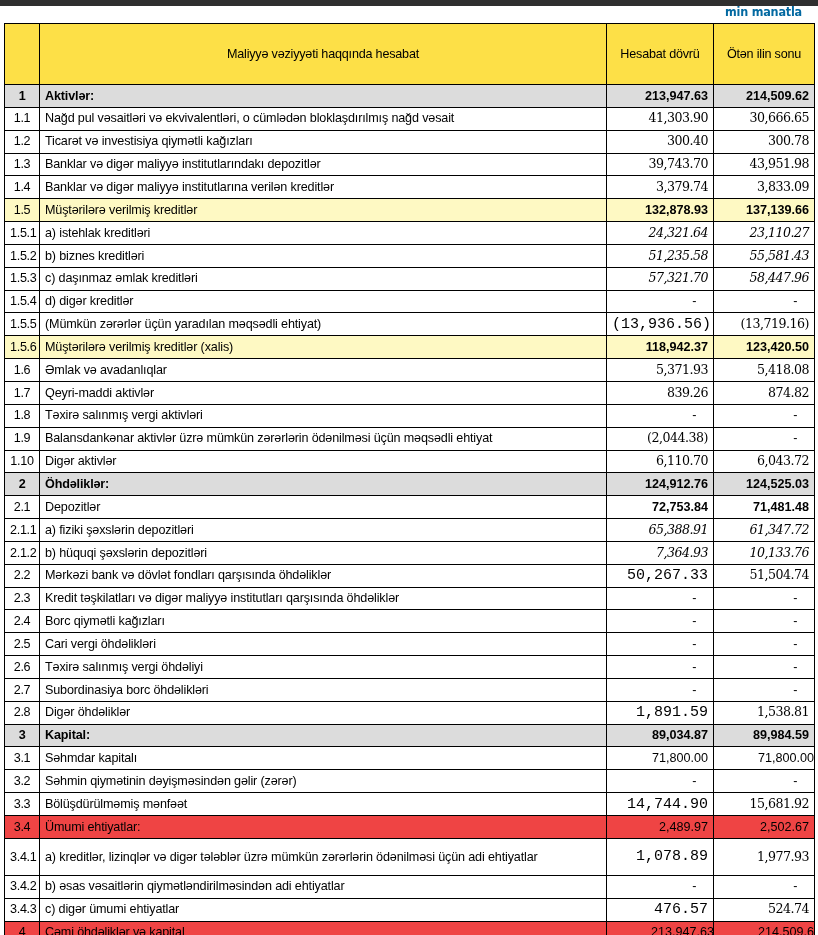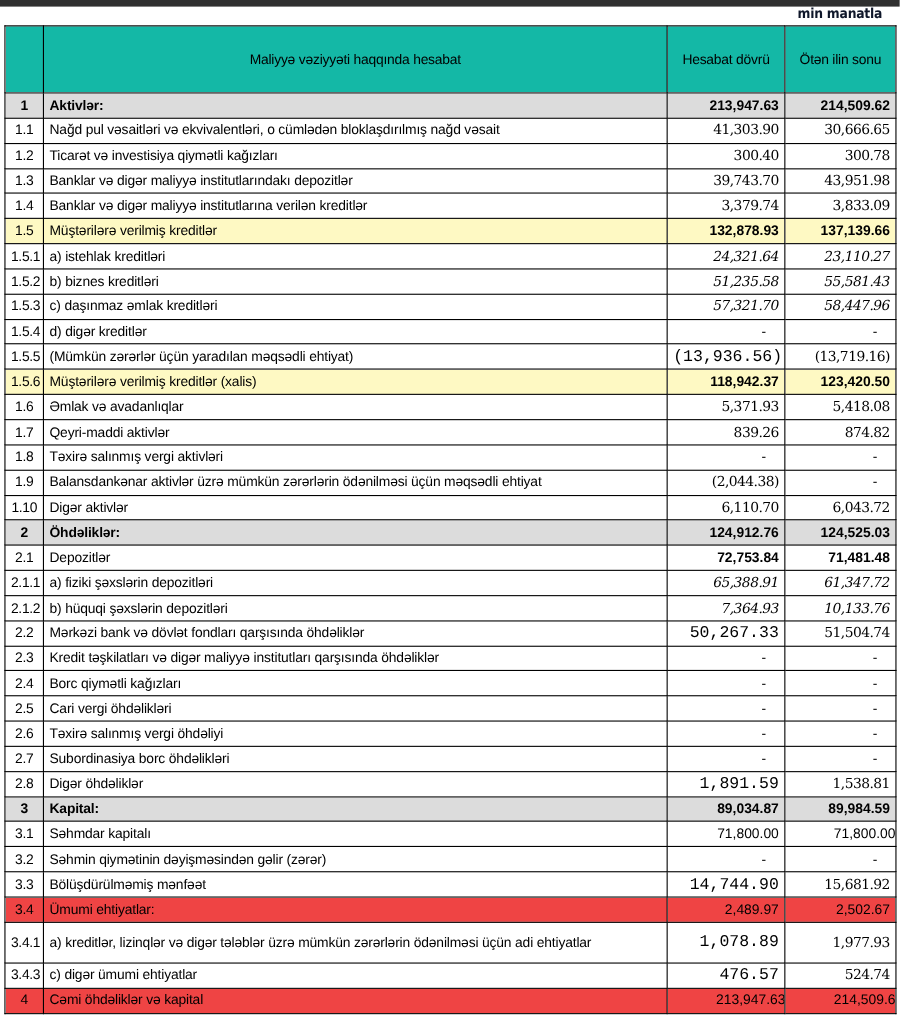--- a/index.html
+++ b/index.html
@@ -1,24 +1,24 @@
 <!DOCTYPE html>
 <html><head>
 <meta charset="utf-8">
 <style>
   html, body { margin: 0; padding: 0; background: #ffffff; }
   body { width: 818px; height: 935px; overflow: hidden; position: relative;
          font-family: "Liberation Sans", "DejaVu Sans", sans-serif; color: #000; }
   .topbar { position: absolute; left: 0; top: 0; width: 818px; height: 6px; background: #2f2f2f; }
-  .unit { position: absolute; right: 16px; top: 4px; font-size: 12.5px; font-weight: bold; color: #0f172a;
+  .unit { position: absolute; right: 16px; top: 4px; font-size: 12.5px; font-weight: bold; color: #0369a1;
           font-family: "DejaVu Sans Condensed", "Liberation Sans Narrow", "Liberation Sans", sans-serif; letter-spacing: -0.2px; }
   table.report { position: absolute; left: 4px; top: 23px; border-collapse: collapse; table-layout: fixed; width: 810px; }
   table.report td, table.report th { border: 1.5px solid #000; padding: 0 5px; font-size: 12.6px; line-height: 1; white-space: nowrap; overflow: hidden; }
   col.c-num { width: 35px; } col.c-label { width: 567px; } col.c-cur { width: 107px; } col.c-prev { width: 101px; }
-  thead th { background: #14b8a6; height: 52px; font-weight: normal; font-size: 13px; letter-spacing: -0.2px; }
+  thead th { background: #fde047; height: 52px; font-weight: normal; font-size: 13px; letter-spacing: -0.2px; }
   thead th.h-label { text-align: center; }
   thead th.h-cur, thead th.h-prev { text-align: center; padding: 4px 3px; }
   tbody tr { height: 22.85px; }
   tbody tr.tall { height: 37px; }
   td.num { text-align: center; padding: 0 1px; letter-spacing: -0.3px; }
   td.label { text-align: left; padding-left: 3px; letter-spacing: -0.15px; }
   td.val { text-align: right; padding-right: 8px; font-family: "DejaVu Serif", "Liberation Serif", serif; font-size: 12px; letter-spacing: -0.5px; }
   td.val.dash { padding-right: 17px; font-family: "Liberation Sans", sans-serif; }
   tr.section { background: #dcdcdc; }
   tr.section td { font-weight: bold; }
@@ -248,20 +248,26 @@
         <td class="label">Ümumi ehtiyatlar:</td>
         <td class="val cur">2,489.97</td>
         <td class="val prev">2,502.67</td>
       </tr>
       <tr class="tall mixed">
         <td class="num">3.4.1</td>
         <td class="label">a) kreditlər, lizinqlər və digər tələblər üzrə mümkün zərərlərin ödənilməsi üçün adi ehtiyatlar</td>
         <td class="val cur">1,078.89</td>
         <td class="val prev">1,977.93</td>
       </tr>
+      <tr>
+        <td class="num">3.4.2</td>
+        <td class="label">b) əsas vəsaitlərin qiymətləndirilməsindən adi ehtiyatlar</td>
+        <td class="val cur dash">-</td>
+        <td class="val prev dash">-</td>
+      </tr>
       <tr class="mixed">
         <td class="num">3.4.3</td>
         <td class="label">c) digər ümumi ehtiyatlar</td>
         <td class="val cur">476.57</td>
         <td class="val prev">524.74</td>
       </tr>
       <tr class="grey light">
         <td class="num">4</td>
         <td class="label">Cəmi öhdəliklər və kapital</td>
         <td class="val cur">213,947.63</td>

